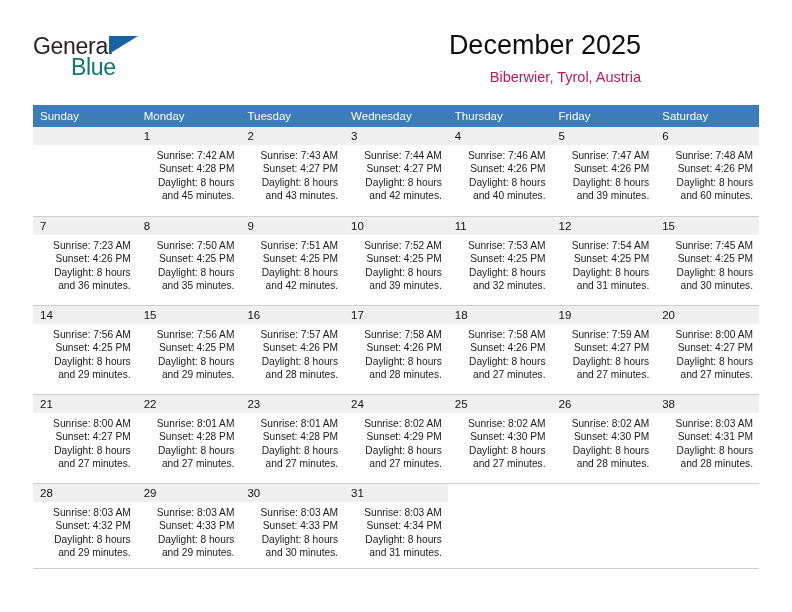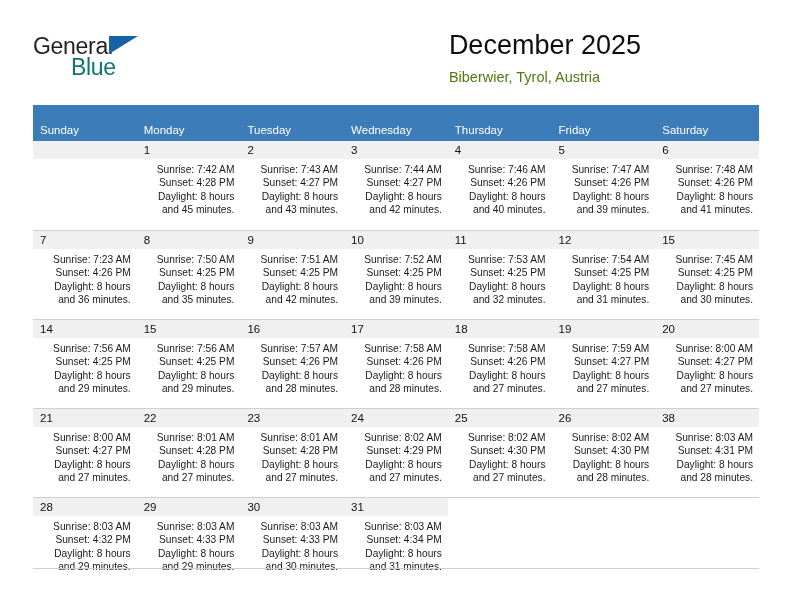--- a/index.html
+++ b/index.html
@@ -61,32 +61,32 @@
     font-size: 23px;
     letter-spacing: -0.3px;
     color: #0f766e;
     font-family: "Liberation Sans", sans-serif;
   }
 
   .title-block {
     position: absolute;
     right: 35px;
     top: 28px;
-    text-align: left;
+    text-align: right;
   }
   .cal-title {
     font-size: 27px;
     color: #0e0e0e;
     font-weight: normal;
     line-height: 34px;
     white-space: nowrap;
   }
   .cal-subtitle {
     font-size: 14.5px;
-    color: #4d7c0f;
+    color: #be185d;
     line-height: 22px;
     margin-top: 4px;
     white-space: nowrap;
   }
 
   
   .cal-wrap {
     position: absolute;
     left: 33px;
     top: 105px;
@@ -96,21 +96,21 @@
     width: 726px;
     border-collapse: collapse;
     table-layout: fixed;
   }
   table.cal th {
     background: #3c7cb8;
     color: #ffffff;
     font-size: 11.5px;
     font-weight: normal;
     text-align: left;
-    padding: 19px 0 5px 7px;
+    padding: 5px 0 5px 7px;
     height: 19px;
     box-sizing: border-box;
     border: none;
   }
   table.cal td {
     vertical-align: top;
     padding: 0;
     border: none;
     width: 103.71px;
   }
@@ -248,21 +248,21 @@
                 </div>
               </div>
             </td>
             <td>
               <div class="daycell">
                 <div class="daynum-band">6</div>
                 <div class="daylines">
                   <div>Sunrise: 7:48 AM</div>
                   <div>Sunset: 4:26 PM</div>
                   <div>Daylight: 8 hours</div>
-                  <div>and 41 minutes.</div>
+                  <div>and 60 minutes.</div>
                 </div>
               </div>
             </td>
           </tr>
           <tr class="week-2">
             <td>
               <div class="daycell">
                 <div class="daynum-band">7</div>
                 <div class="daylines">
                   <div>Sunrise: 7:23 AM</div>

